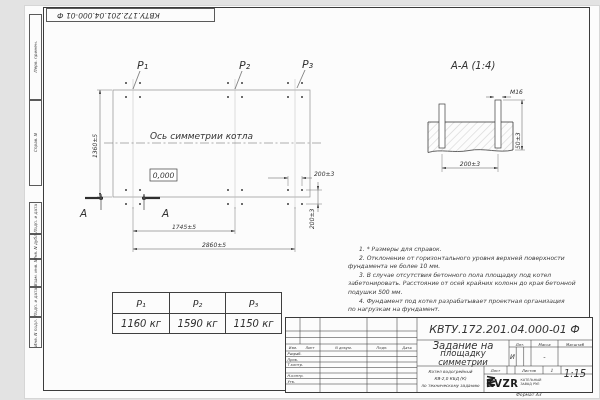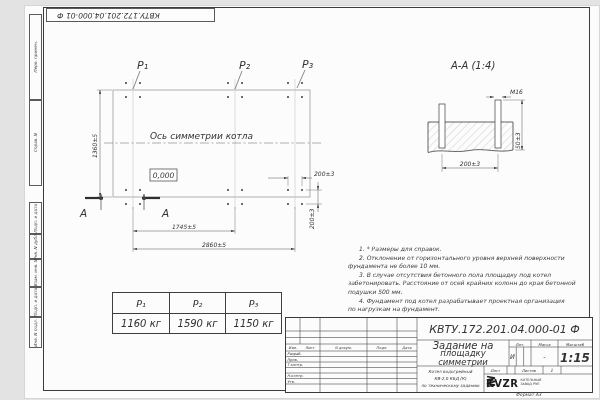--- a/index.html
+++ b/index.html
@@ -222,21 +222,21 @@
     <div class="tbl" style="left:1.5px;top:56px;font-size:3.6px;">Н.контр.</div>
     <div class="tbl" style="left:1.5px;top:61.5px;font-size:3.6px;">Утв.</div>
     <div class="tbt" style="left:177px;top:26.5px;font-size:10px;">Задание на</div>
     <div class="tbt" style="left:177px;top:35px;font-size:8.5px;">площадку</div>
     <div class="tbt" style="left:177px;top:43.5px;font-size:8.5px;">симметрии</div>
     <div class="tbt" style="left:234px;top:25.5px;font-size:3.8px;">Лит.</div>
     <div class="tbt" style="left:258.5px;top:25.5px;font-size:3.8px;">Масса</div>
     <div class="tbt" style="left:289px;top:25.5px;font-size:3.8px;">Масштаб</div>
     <div class="tbt" style="left:226.5px;top:38.5px;font-size:6.5px;">И</div>
     <div class="tbt" style="left:258.5px;top:38.5px;font-size:6.5px;">-</div>
-    <div class="tbt" style="left:289px;top:40px;font-size:12px;font-weight:bold;">1:15</div>
+    <div class="tbt" style="left:289px;top:55px;font-size:10px;">1:15</div>
     <div class="tbt" style="left:209.5px;top:52px;font-size:3.8px;">Лист</div>
     <div class="tbt" style="left:243px;top:52px;font-size:3.8px;">Листов</div>
     <div class="tbt" style="left:266px;top:52px;font-size:4.5px;">1</div>
     <div class="tbt" style="left:164.5px;top:53px;font-size:4.2px;">Котел водогрейный</div>
     <div class="tbt" style="left:164.5px;top:60px;font-size:4.2px;">КВ-2,0 КБД (К)</div>
     <div class="tbt" style="left:164.5px;top:67px;font-size:4.2px;">по техническому заданию</div>
     <div class="logo">
       <svg width="10" height="13" viewBox="0 0 10 13">
         <path d="M1,1.5 L9,3 L1,5 L9,6.5 L1,8.5 L9,10 L1,11.5" stroke="#1c1c1c" stroke-width="1.4" fill="none"></path>
       </svg>

